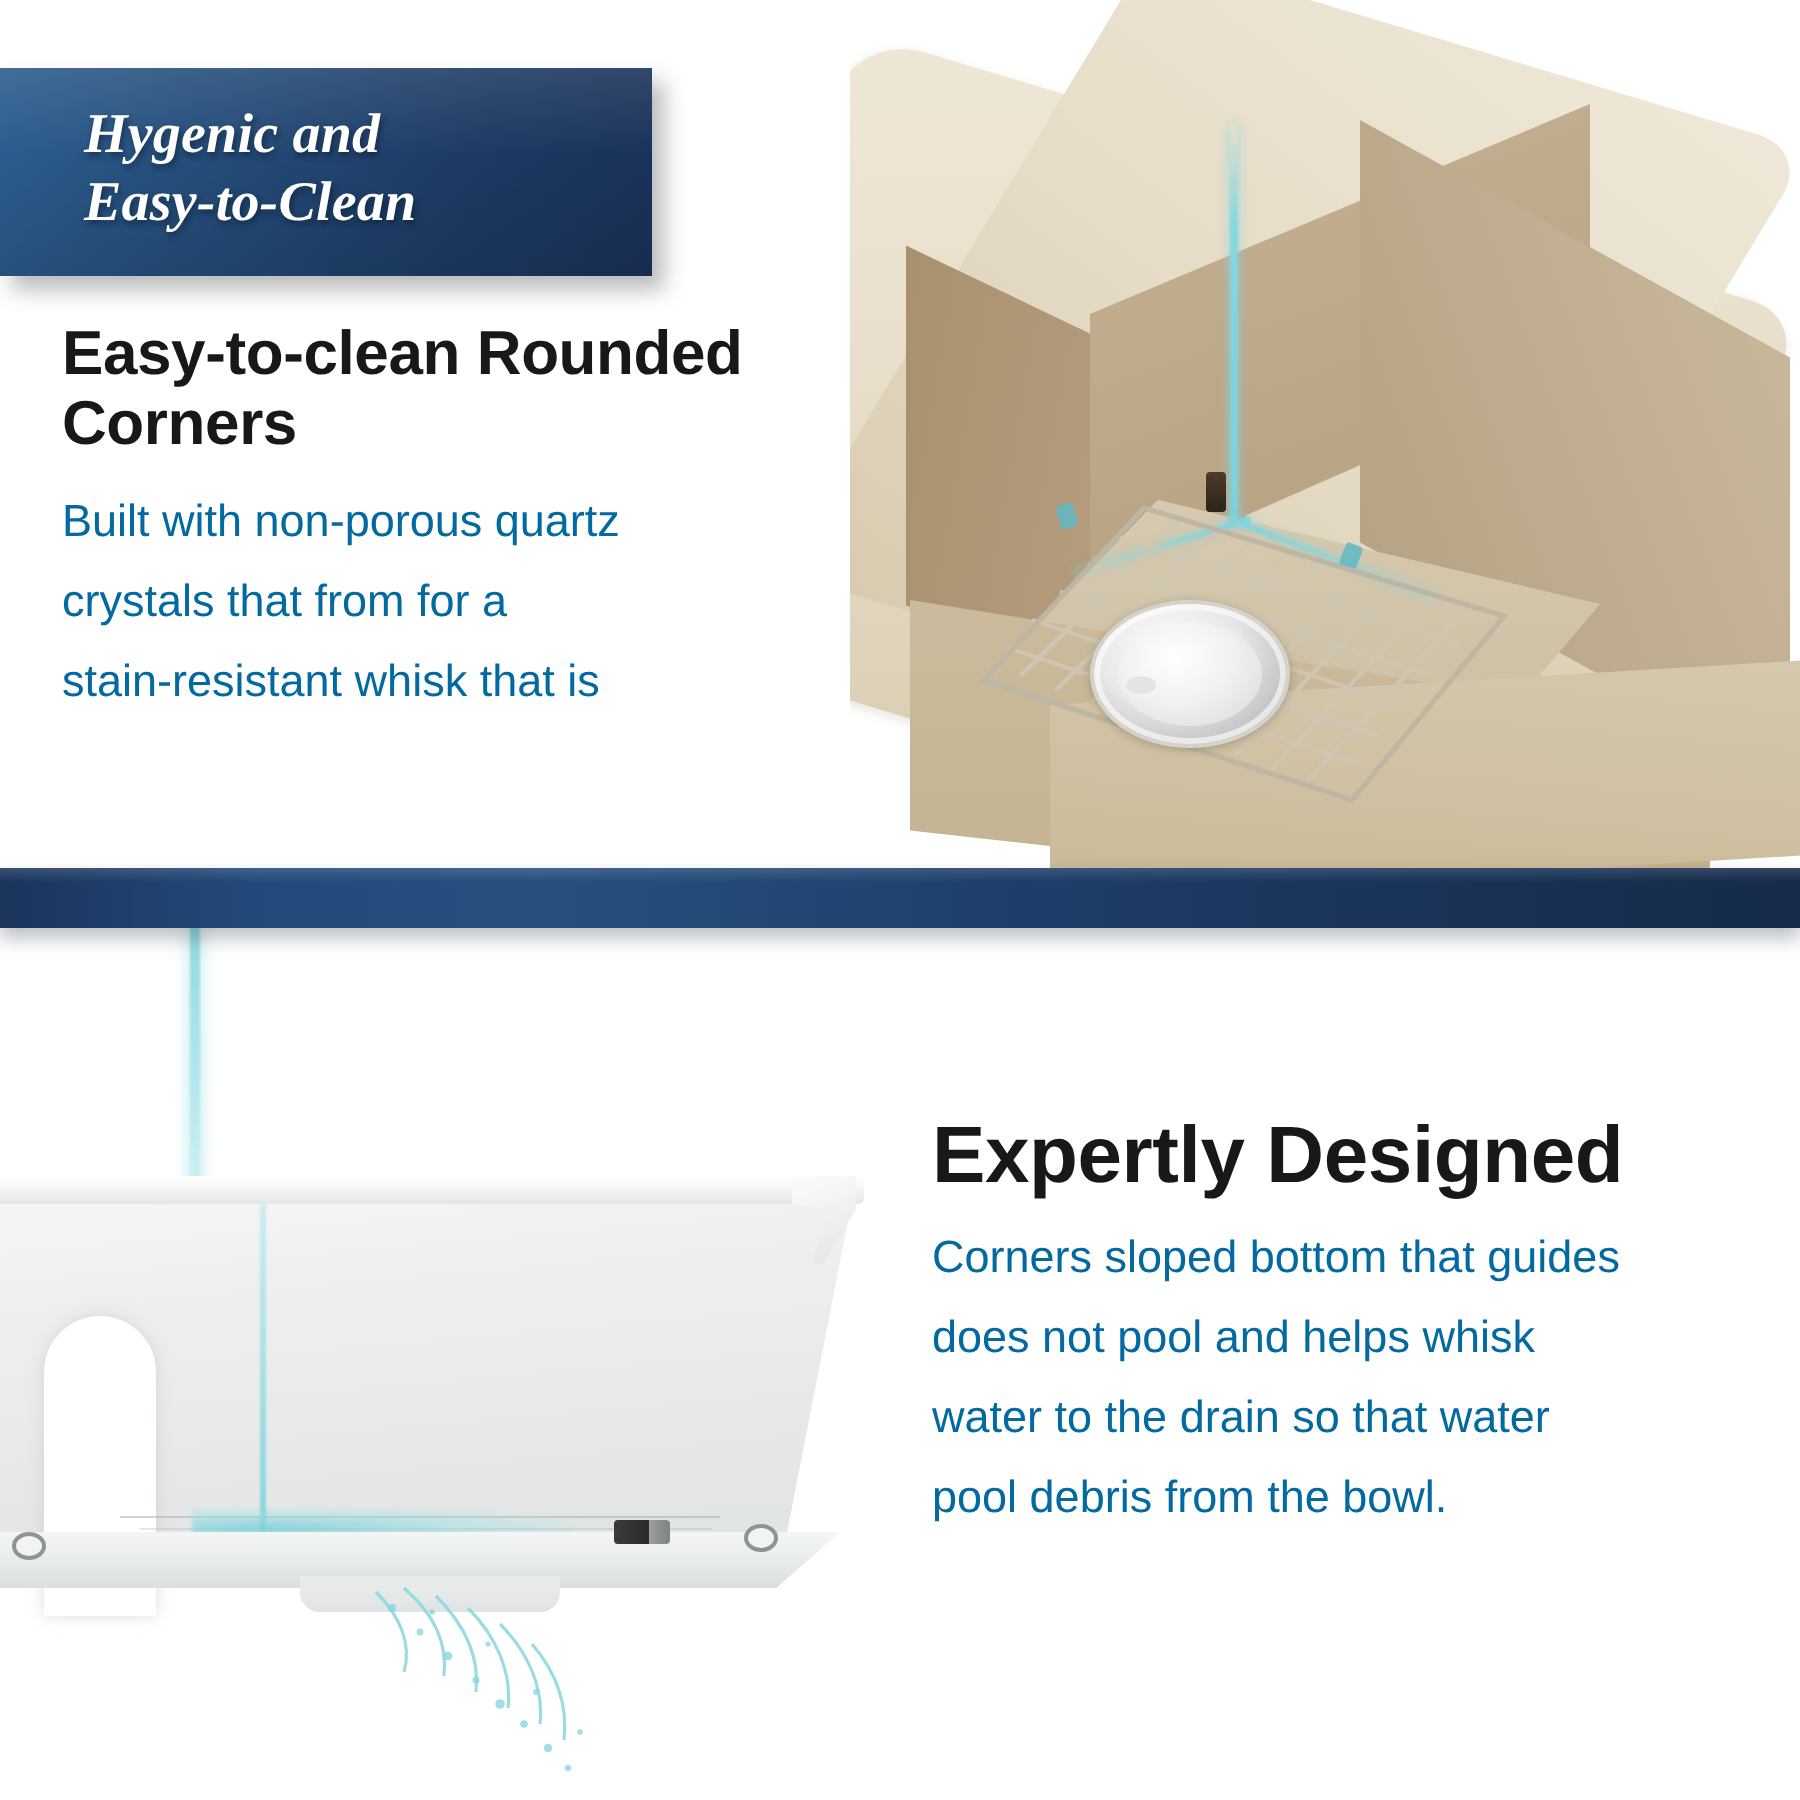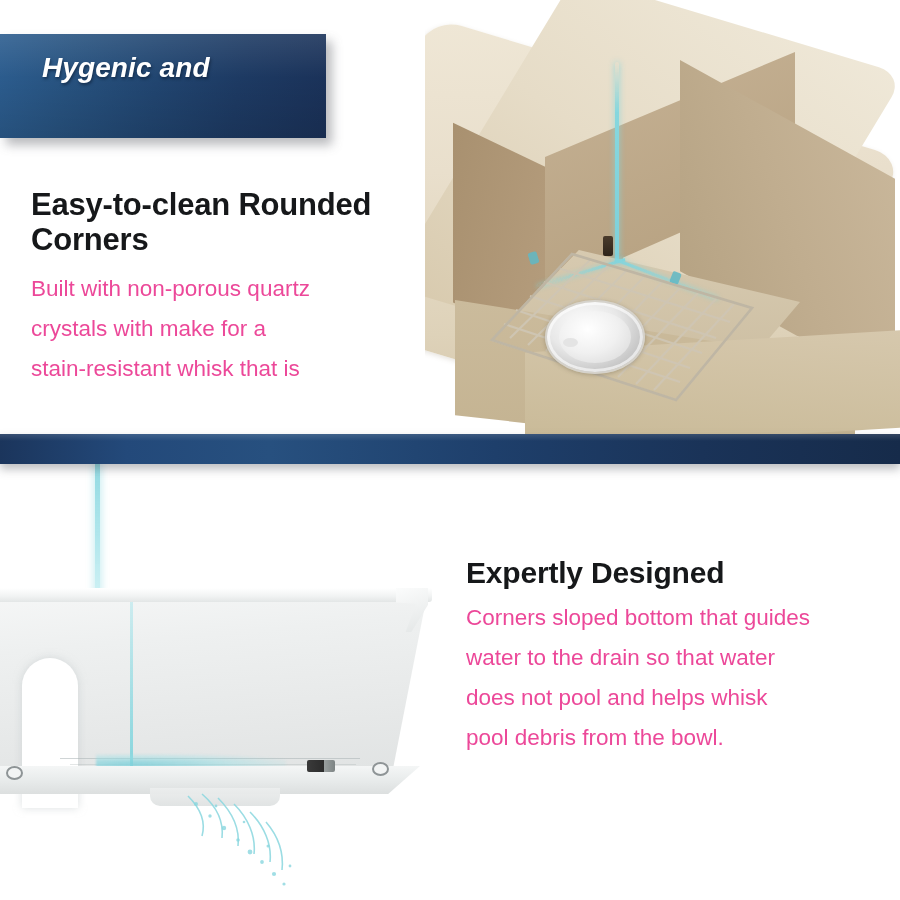--- a/index.html
+++ b/index.html
@@ -195,46 +195,47 @@
     content:"";position:absolute;left:0;top:0;width:100%;height:7px;
     background:linear-gradient(180deg,rgba(255,255,255,.13),rgba(255,255,255,0));
   }
 
   
   .badge{
     position:absolute;left:0;top:34px;width:326px;height:104px;
     background:linear-gradient(100deg,#2c5d8f 0%,#27527f 22%,#214570 48%,#1d3a63 72%,#1a3158 100%);
     box-shadow:6px 7px 10px rgba(90,92,100,.42);
     z-index:7;
+    font-family:Liberation Serif, serif;
   }
   .badge::after{
     content:"";position:absolute;left:0;top:0;width:100%;height:100%;
     background:linear-gradient(180deg,rgba(255,255,255,.10) 0%,rgba(255,255,255,0) 42%,rgba(0,0,0,.10) 100%);
     pointer-events:none;
   }
   .badge-text{
     position:relative;z-index:2;
     color:#ffffff;font-style:italic;font-weight:bold;
     font-size:28px;line-height:1.23;letter-spacing:.1px;
     padding:17px 0 0 42px;
     text-shadow:1px 2px 3px rgba(10,22,42,.55);
   }
   .badge-line{display:block;white-space:nowrap;}
 
   
-  .block-top{position:absolute;left:31px;top:160px;width:405px;z-index:4;margin-top:28px;}
+  .block-top{position:absolute;left:31px;top:160px;width:405px;z-index:4;}
   .block-bottom{position:absolute;left:466px;top:556px;width:400px;z-index:4;}
 
   .headline{
     color:#16181a;font-weight:bold;letter-spacing:-.2px;margin:0;
   }
   .block-top .headline{font-size:31px;line-height:1.12;}
-  .block-bottom .headline{font-size:30px;line-height:1.12;}
-
-  .body-copy{color:#ec4899;margin:0;}
+  .block-bottom .headline{font-size:40px;line-height:1.12;}
+
+  .body-copy{color:#0369a1;margin:0;}
   .body-copy p{margin:0;}
   .block-top .body-copy{font-size:22.5px;line-height:40px;padding-top:12px;}
   .block-bottom .body-copy{font-size:22.5px;line-height:40px;padding-top:8px;}
 </style>
 </head>
 <body>
 
 <div id="page">
 
   <div class="photo-top">
@@ -337,35 +338,36 @@
         </g>
       </svg>
     </div>
   </div>
 
   <div class="divider"></div>
 
   <div class="badge">
     <div class="badge-text">
       <span class="badge-line">Hygenic and</span>
+      <span class="badge-line">Easy-to-Clean</span>
     </div>
   </div>
 
   <div class="block-top">
     <h2 class="headline">Easy-to-clean Rounded Corners</h2>
     <div class="body-copy">
       <p>Built with non-porous quartz</p>
-      <p>crystals with make for a</p>
+      <p>crystals that from for a</p>
       <p>stain-resistant whisk that is</p>
     </div>
   </div>
 
   <div class="block-bottom">
     <h2 class="headline">Expertly Designed</h2>
     <div class="body-copy">
       <p>Corners sloped bottom that guides</p>
+      <p>does not pool and helps whisk</p>
       <p>water to the drain so that water</p>
-      <p>does not pool and helps whisk</p>
       <p>pool debris from the bowl.</p>
     </div>
   </div>
 
 </div>
 
 </body></html>

